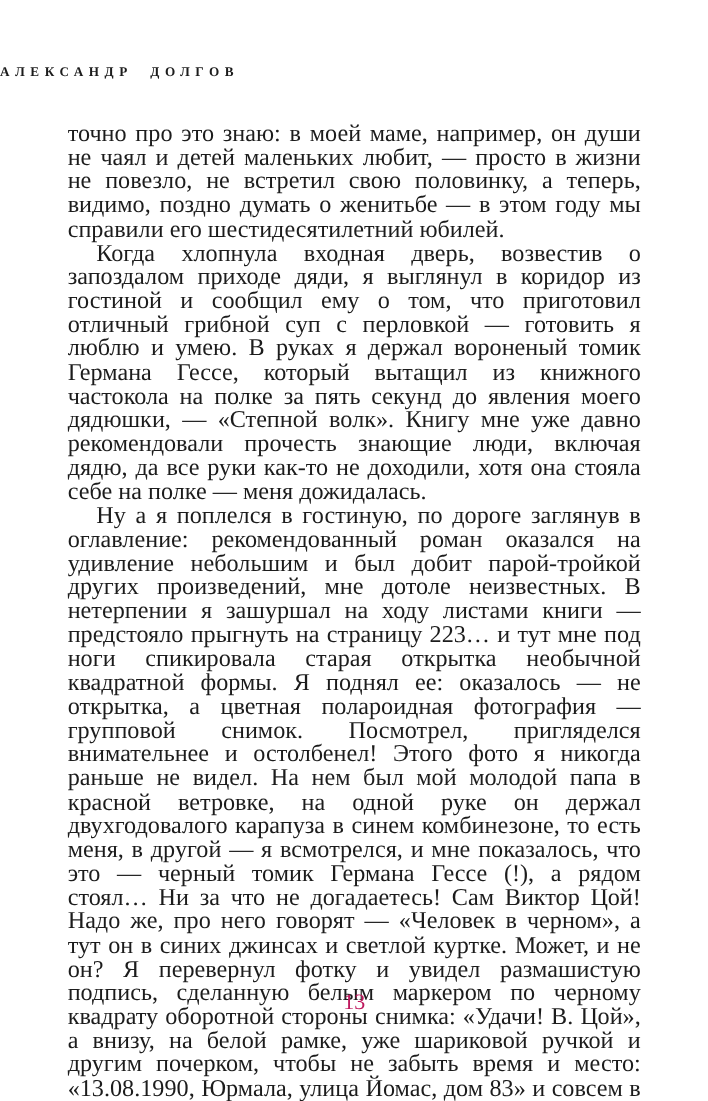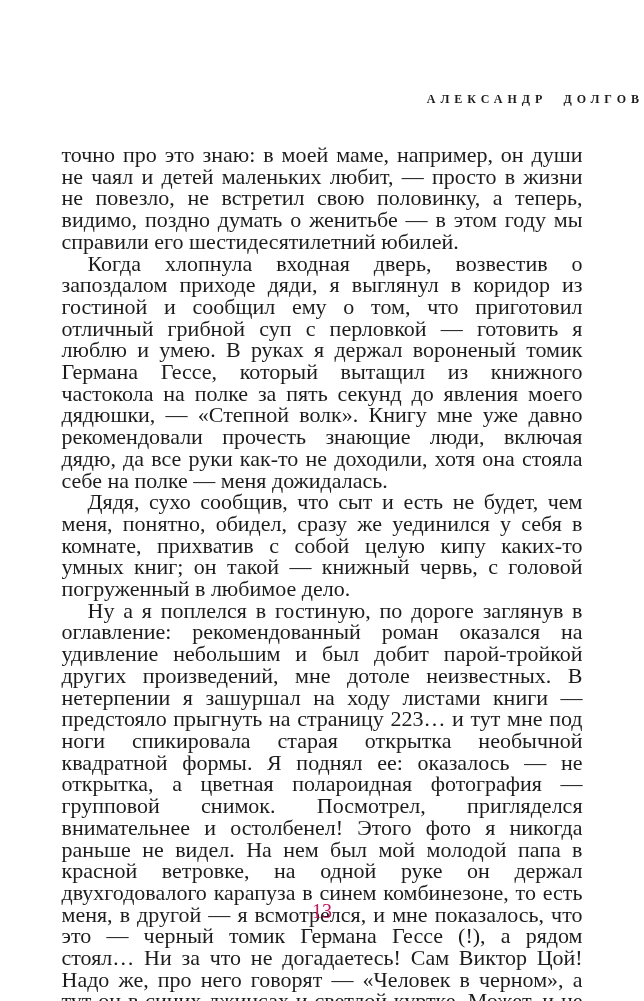--- a/index.html
+++ b/index.html
@@ -10,22 +10,22 @@
   .page {
     position: relative;
     width: 644px;
     height: 1001px;
     background: #ffffff;
     overflow: hidden;
     font-family: "Liberation Serif", "DejaVu Serif", serif;
     color: #1c1c1c;
   }
   .running-head {
-    padding-top: 92px;
-    text-align: right;
+    padding-top: 58px;
+    text-align: left;
     font-size: 12px;
     font-weight: 700;
     letter-spacing: 5px;
     word-spacing: 8px;
     color: #1c1c1c;
   }
   .text-block {
     width: 521px;
     margin: 37px auto 0 auto;
     font-size: 22px;
@@ -55,20 +55,19 @@
 </head>
 <body>
 
 <div class="page">
 
   <div class="running-head">АЛЕКСАНДР ДОЛГОВ</div>
 
   <div class="text-block">
     <p class="para">точно про это знаю: в моей маме, например, он души не чаял и детей маленьких любит, — просто в жизни не повезло, не встретил свою половинку, а теперь, видимо, поздно думать о женитьбе — в этом году мы справили его шестидесятилетний юбилей.</p>
     <p class="para indent">Когда хлопнула входная дверь, возвестив о запоздалом приходе дяди, я выглянул в коридор из гостиной и сообщил ему о том, что приготовил отличный грибной суп с перловкой — готовить я люблю и умею. В руках я держал вороненый томик Германа Гессе, который вытащил из книжного частокола на полке за пять секунд до явления моего дядюшки, — «Степной волк». Книгу мне уже давно рекомендовали прочесть знающие люди, включая дядю, да все руки как-то не доходили, хотя она стояла себе на полке — меня дожидалась.</p>
-    <p class="para indent">Дядя, сухо сообщив, что сыт и есть не будет, чем меня, понятно, обидел, сразу же уединился у себя в комнате, прихватив с собой целую кипу каких-то умных книг; он такой — книжный червь, с головой погруженный в любимое дело.</p>
     <p class="para indent">Ну а я поплелся в гостиную, по дороге заглянув в оглавление: рекомендованный роман оказался на удивление небольшим и был добит парой-тройкой других произведений, мне дотоле неизвестных. В нетерпении я зашуршал на ходу листами книги — предстояло прыгнуть на страницу 223… и тут мне под ноги спикировала старая открытка необычной квадратной формы. Я поднял ее: оказалось — не открытка, а цветная полароидная фотография — групповой снимок. Посмотрел, пригляделся внимательнее и остолбенел! Этого фото я никогда раньше не видел. На нем был мой молодой папа в красной ветровке, на одной руке он держал двухгодовалого карапуза в синем комбинезоне, то есть меня, в другой — я всмотрелся, и мне показалось, что это — черный томик Германа Гессе (!), а рядом стоял… Ни за что не догадаетесь! Сам Виктор Цой! Надо же, про него говорят — «Человек в черном», а тут он в синих джинсах и светлой куртке. Может, и не он? Я перевернул фотку и увидел размашистую подпись, сделанную белым маркером по черному квадрату оборотной стороны снимка: «Удачи! В. Цой», а внизу, на белой рамке, уже шариковой ручкой и другим почерком, чтобы не забыть время и место: «13.08.1990, Юрмала, улица Йомас, дом 83» и совсем в уголке — время «14:05».</p>
     <p class="para indent">Да-а, книги…</p>
   </div>
 
   <div class="page-number">13</div>
 
 </div>
 
 </body></html>

